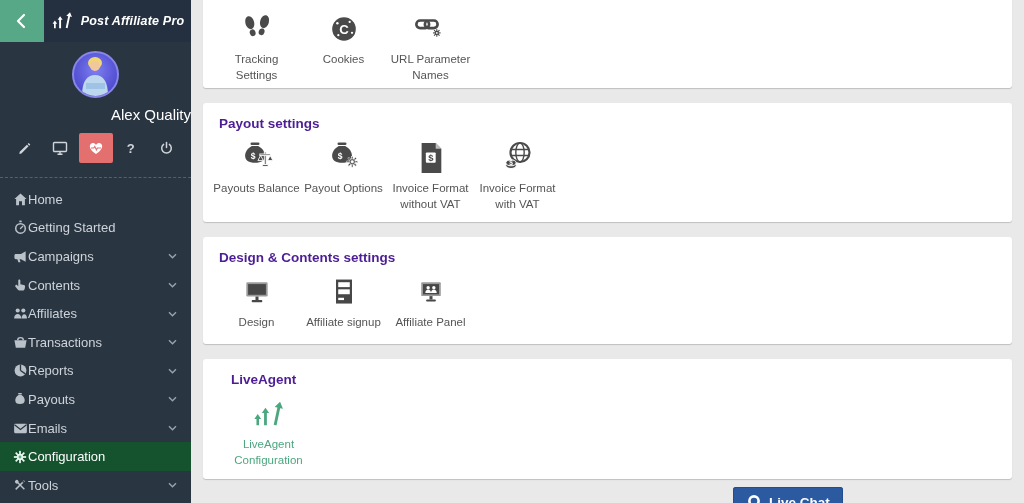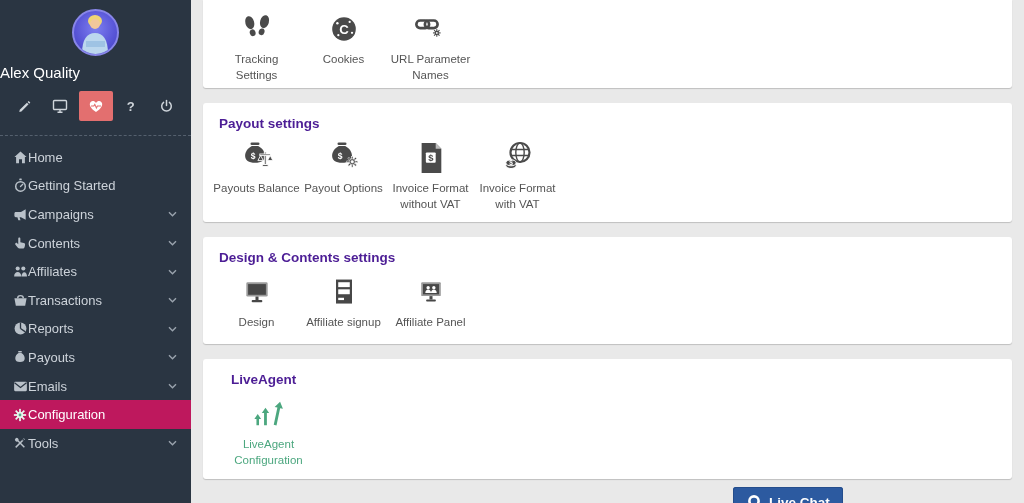--- a/index.html
+++ b/index.html
@@ -6,36 +6,36 @@
   html,body { width:1024px; height:503px; overflow:hidden; font-family:"Liberation Sans", sans-serif; }
   body { display:flex; background:#e9e9e9; position:relative; }
 
   
   .sidebar { width:191px; min-width:191px; background:#2a3542; color:#cdd3da; display:flex; flex-direction:column; }
   .side-header { height:42px; display:flex; background:#243040; }
   .back-btn { width:44px; height:42px; background:#57a886; display:flex; align-items:center; justify-content:center; cursor:pointer; }
   .logo { flex:1; display:flex; align-items:center; justify-content:center; gap:7px; }
   .logo-text { color:#fff; font-size:12.5px; font-weight:bold; font-style:italic; letter-spacing:.2px; }
 
-  .user-panel { text-align:left; }
+  .user-panel { text-align:right; }
   .avatar { width:47px; height:47px; border-radius:50%; margin:9px auto 0; background:radial-gradient(circle at 50% 40%, #7d7ff0 0%, #5a57d8 55%, #3f3bbf 100%); border:2px solid #8886e8; position:relative; overflow:hidden; }
   .user-name { margin-top:8px; color:#fff; font-size:15px; }
   .quick-icons { display:flex; justify-content:space-between; align-items:center; padding:0 8px; margin-top:9px; height:32px; }
   .qbtn { width:34px; height:30px; display:flex; align-items:center; justify-content:center; color:#cfd5db; cursor:pointer; font-weight:bold; }
   .qbtn.danger { background:#e36f6f; border-radius:2px; color:#fff; }
   .qmark { font-size:13px; font-weight:bold; }
 
   .divider { border-top:1px dashed #55606e; margin:13px 0 7px; }
 
   .nav { flex:1; }
   .nav-item { height:28.6px; display:flex; align-items:center; padding:0 14px 0 12px; font-size:13px; cursor:pointer; position:relative; }
   .nav-item .nico { width:16px; display:flex; justify-content:center; color:#b9c1c9; }
   .nav-item .nlabel { }
   .nav-item .chev { margin-left:auto; color:#9aa3ad; display:flex; }
-  .nav-item.active { background:#be185d; color:#fff; }
+  .nav-item.active { background:#14532d; color:#fff; }
   .nav-item.active .nico { color:#e9f4ee; }
 
   
   .main { flex:1; padding:0 12px; }
   .card { background:#fff; border-radius:3px; box-shadow:0 1px 1px rgba(0,0,0,.18); margin-bottom:15px; }
   .card.first { border-top-left-radius:0; border-top-right-radius:0; height:88px; padding-top:5px; }
   .card.c2 { height:119px; }
   .card.c3 { height:107px; }
   .card.c4 { height:120px;padding-left:12px; }
   .card-title { padding:13px 16px 0; font-size:13.5px; font-weight:bold; color:#4c1d95; }
@@ -48,20 +48,37 @@
 
   
   .live-chat { position:absolute; left:733px; top:487px; height:30px; background:#2c5aa0; color:#fff; display:flex; align-items:center; gap:7px; padding:0 13px; font-size:13.5px; font-weight:bold; border-radius:3px 3px 0 0; cursor:pointer; box-shadow:0 0 0 1px #244d8c inset; }
 
   svg { display:block; }
 </style>
 </head>
 <body>
 
 <div class="sidebar">
+  <div class="side-header">
+    <div class="back-btn">
+      <svg width="16" height="16" viewBox="0 0 16 16">
+          <path d="M10 2 L4 8 l6 6" stroke="#fff" stroke-width="2.2" fill="none" stroke-linecap="round" stroke-linejoin="round"></path>
+        </svg>
+    </div>
+    <div class="logo">
+      <svg width="23" height="21" viewBox="0 0 24 22" fill="#fff">
+        <polygon points="4,10 1.6,13.4 3.1,13.4 3.1,18 4.9,18 4.9,13.4 6.4,13.4"></polygon>
+        <polygon points="9.5,5.5 6.9,9.2 8.5,9.2 8.5,18 10.5,18 10.5,9.2 12.1,9.2"></polygon>
+        <g transform="rotate(12 18 10)">
+            <polygon points="18,1 15,5.5 17,5.5 17,18 19,18 19,5.5 21,5.5"></polygon>
+          </g>
+      </svg>
+      <span class="logo-text">Post Affiliate Pro</span>
+    </div>
+  </div>
 
   <div class="user-panel">
     <div class="avatar">
       <svg width="43" height="43" viewBox="0 0 43 43">
         <ellipse cx="21" cy="10" rx="7" ry="6" fill="#f0d675"></ellipse>
         <circle cx="21" cy="13" r="5" fill="#f2c79b"></circle>
         <path d="M8 43 C8 28 13 22 21 22 s13 6 13 21z" fill="#bcd7ee"></path>
         <path d="M12 30 h19 v6 H12z" fill="#9fc3e4"></path>
       </svg>
     </div>

